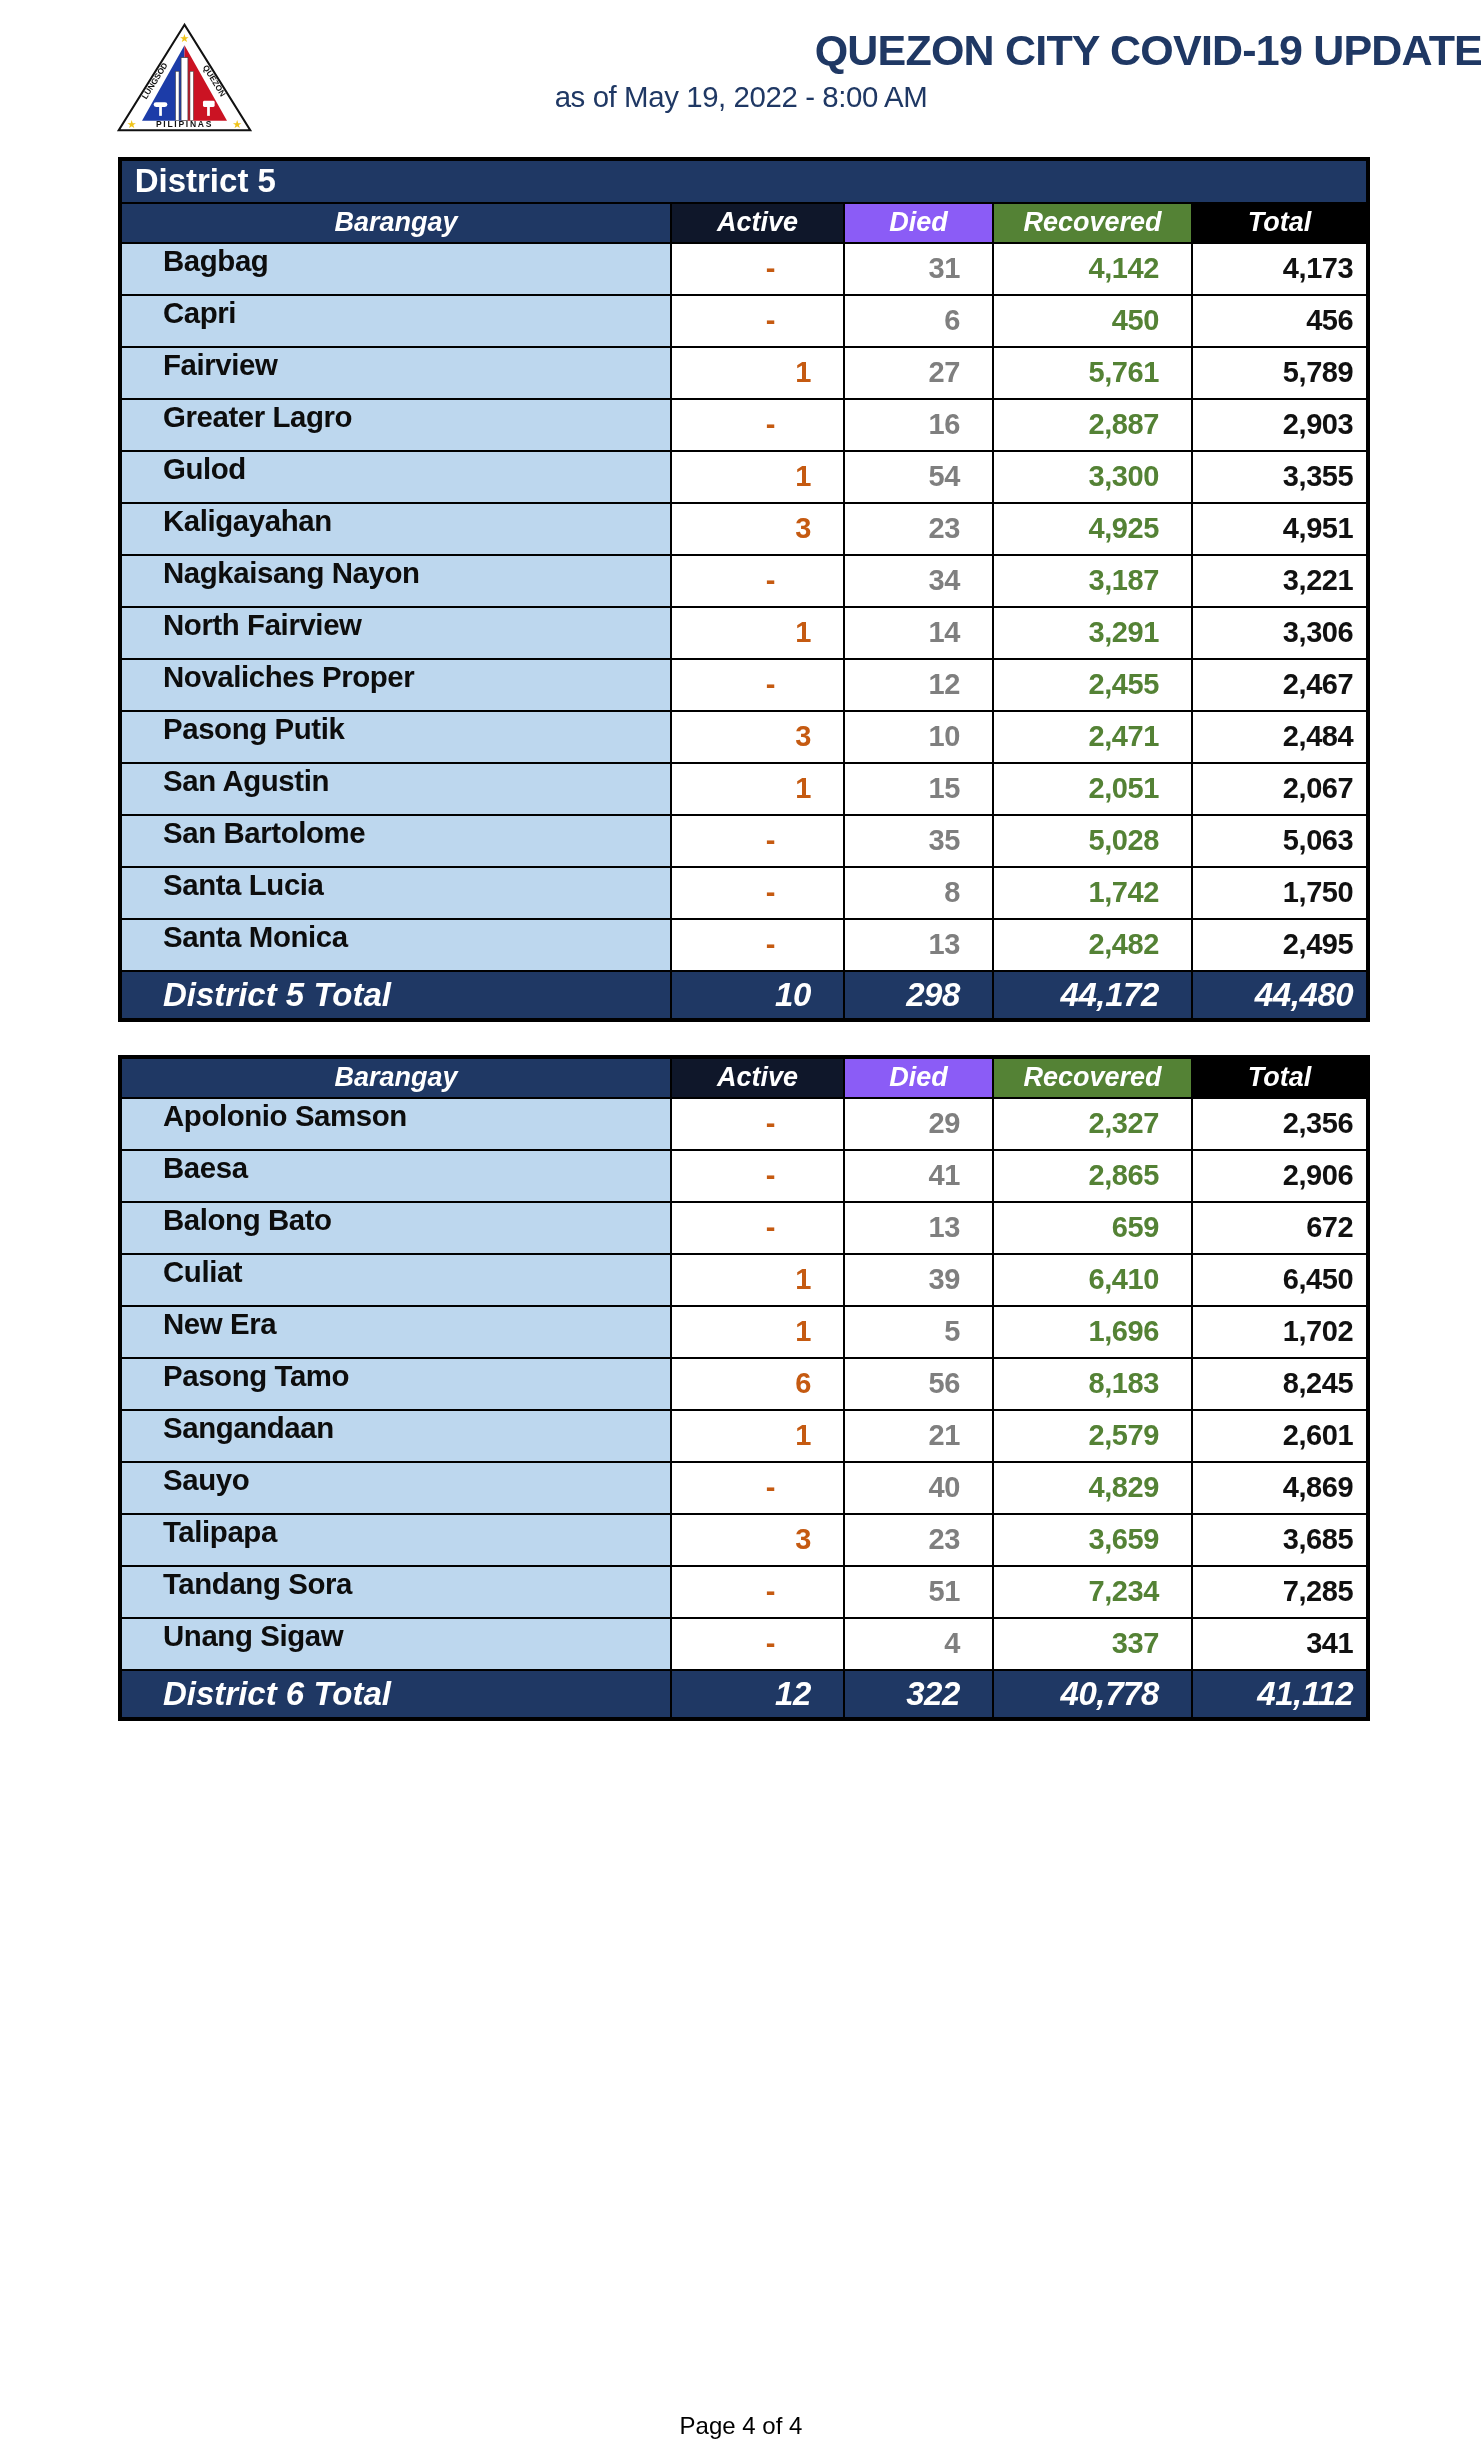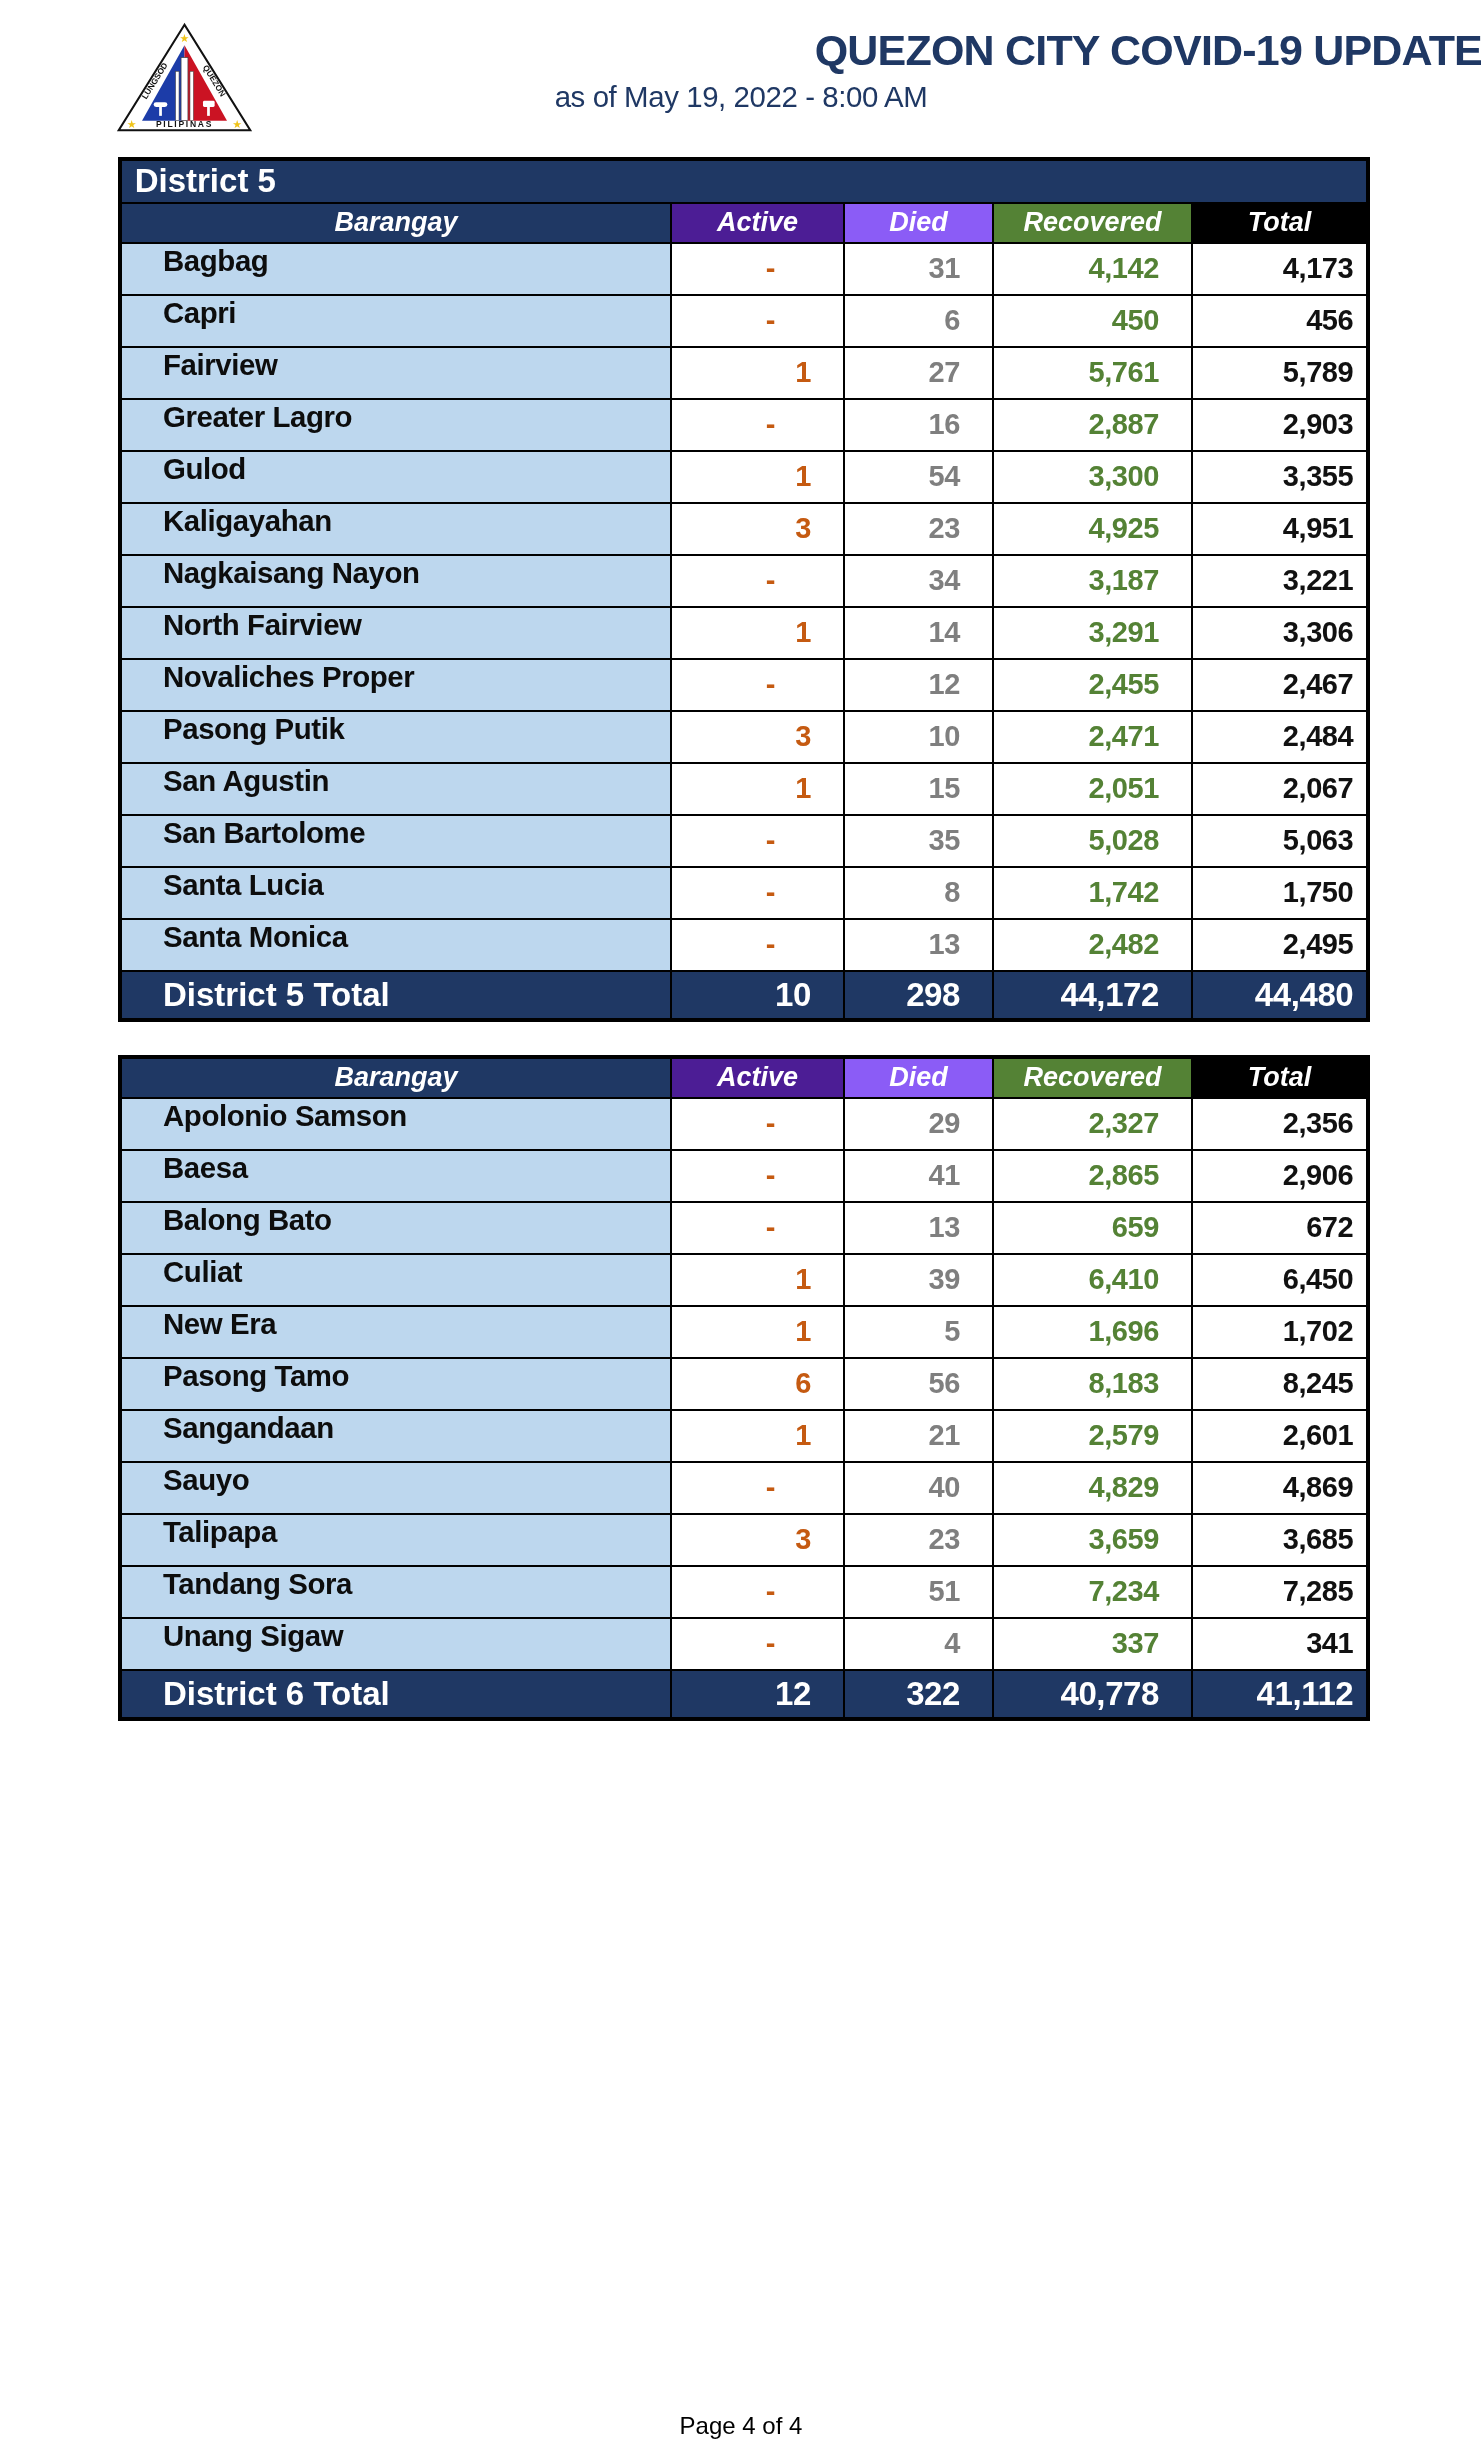--- a/index.html
+++ b/index.html
@@ -57,21 +57,21 @@
   tr.cols th {
     height: 38px;
     font-size: 27px;
     font-weight: bold;
     font-style: italic;
     color: #ffffff;
     text-align: center;
     padding: 0;
   }
   .c-bar  { background: #1F3864; }
-  .c-act  { background: #4c1d95; }
+  .c-act  { background: #0f172a; }
   .c-died { background: #8b5cf6; }
   .c-rec  { background: #548235; }
   .c-tot  { background: #000000; }
 
   tr.data-row { height: 49px; }
   td.bar {
     background: #BDD7EE;
     color: #0d0d0d;
     font-size: 29.4px;
     font-weight: bold;
@@ -89,20 +89,21 @@
   td.act  { color: #C55A11; }
   td.died { color: #7F7F7F; }
   td.rec  { color: #548235; }
   td.tot  { color: #111111; padding-right: 12.7px; }
   td.dash { padding-right: 68px; }
 
   tr.total td {
     background: #1F3864;
     color: #ffffff;
     font-weight: bold;
+    font-style: italic;
     font-size: 33px;
     height: 46px;
   }
   tr.total td.label { text-align: left; padding: 0 0 0 41px; }
   tr.total td.num { background: #1F3864; color: #ffffff; letter-spacing: -0.4px; }
   tr.total td.tot { padding-right: 12.7px; }
 
   
   .page-footer {
     position: absolute;

